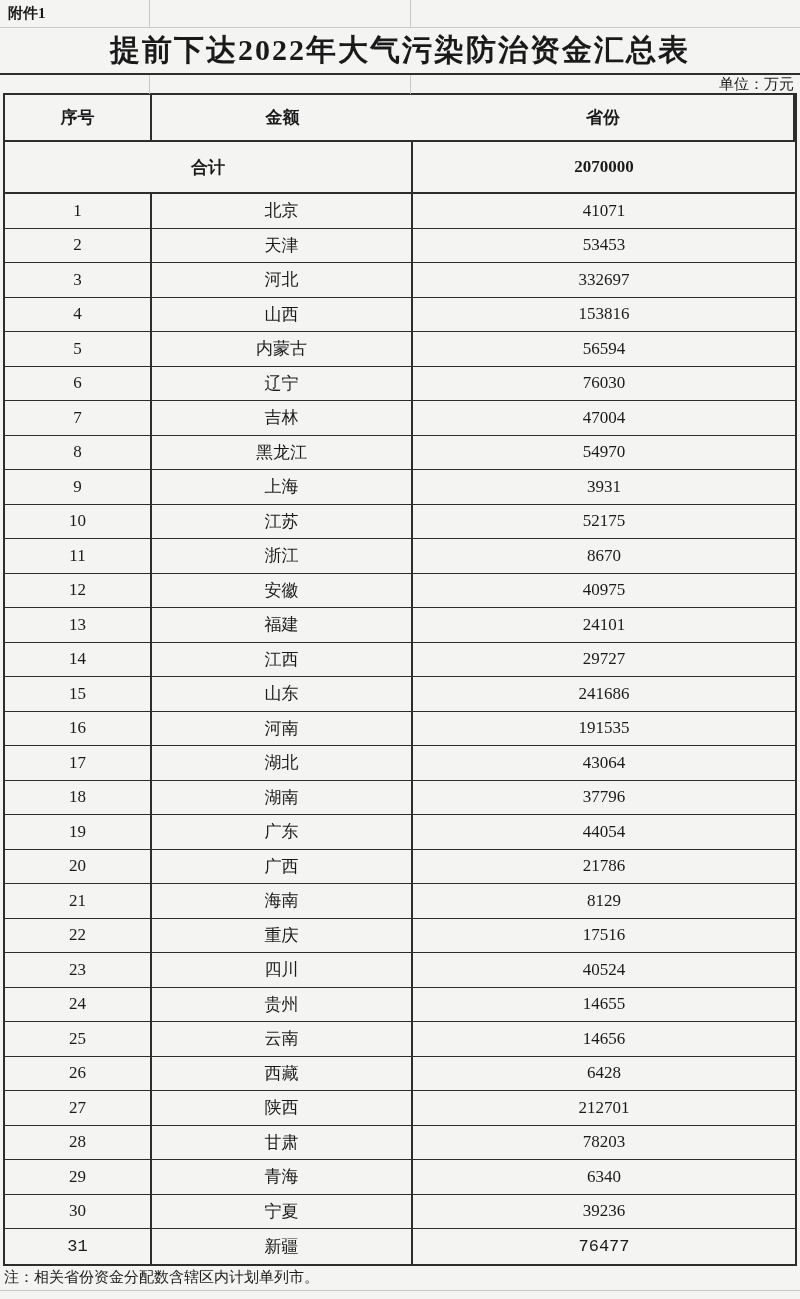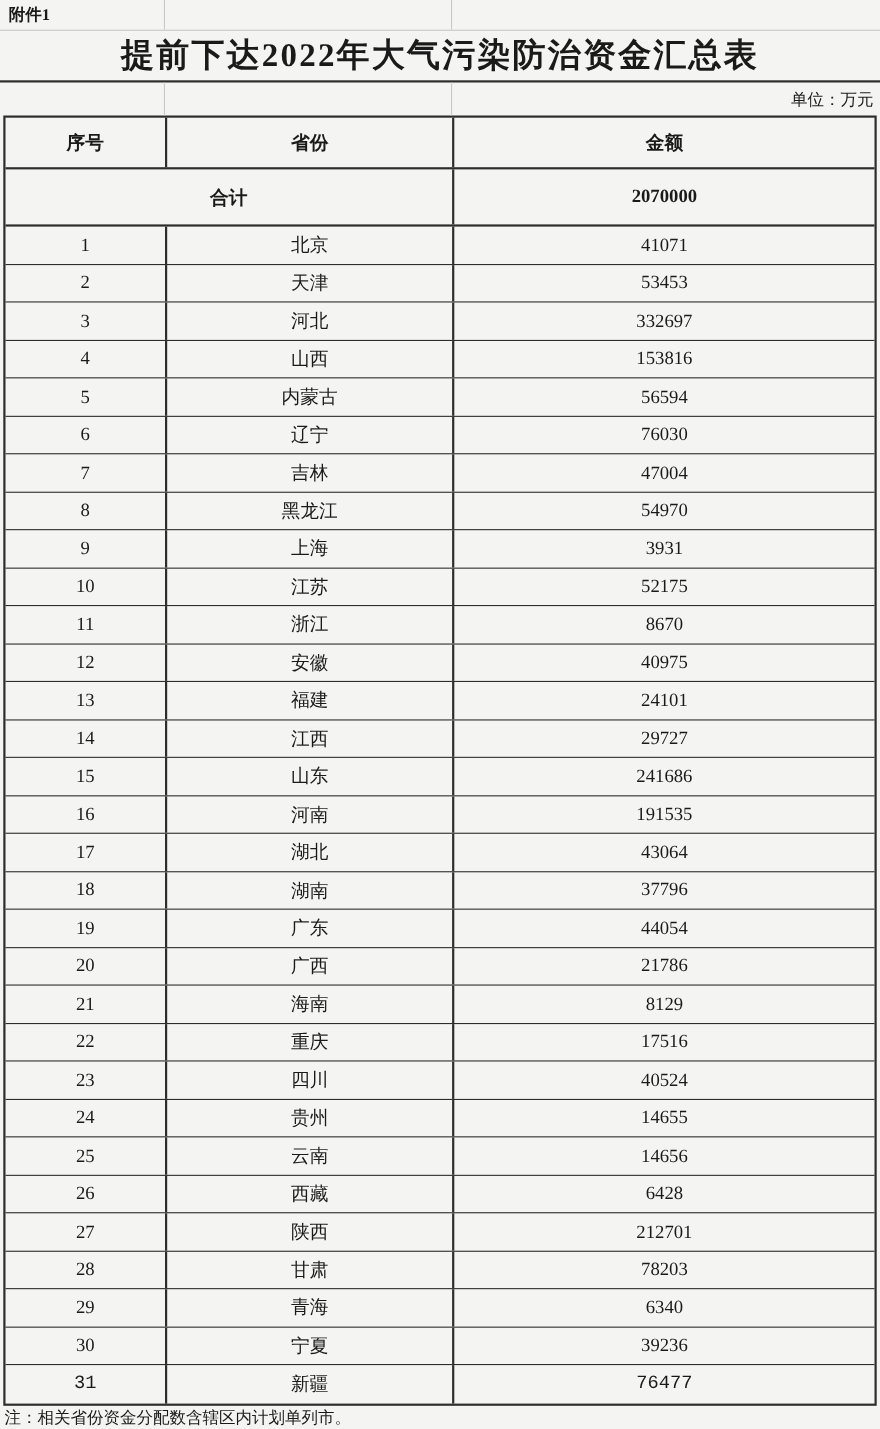--- a/index.html
+++ b/index.html
@@ -25,21 +25,21 @@
   .attach-label{
     display:flex;align-items:center;
     padding-left:8px;font-weight:bold;font-size:15px;
   }
   .title-row{
     height:47px;
     display:flex;align-items:center;justify-content:center;
     font-size:30px;font-weight:bold;letter-spacing:2px;
     border-bottom:2px solid var(--line);
   }
-  .unit-row{height:30px;}
+  .unit-row{height:18px;}
   .unit-row .tc{border-right:1px solid var(--grayline);}
   .unit-row .tc:last-child{border-right:none;}
   .unit-label{
     display:flex;align-items:center;justify-content:flex-end;
     padding-right:6px;font-size:15px;
   }
 
   
   .ftable{
     margin:0 3px;
@@ -89,22 +89,22 @@
   <div class="toprow unit-row">
     <div class="tc"></div>
     <div class="tc"></div>
     <div class="tc unit-label">单位：万元</div>
   </div>
 
   <div class="ftable">
 
     <div class="trow header-row">
       <div class="cell c-no">序号</div>
+      <div class="cell c-amt">金额</div>
       <div class="cell c-prov">省份</div>
-      <div class="cell c-amt">金额</div>
     </div>
 
     <div class="trow total-row">
       <div class="cell c-merged">合计</div>
       <div class="cell c-amt">2070000</div>
     </div>
 
     <div id="rows-container">
         <div class="trow drow">
           <div class="cell c-no">1</div>

